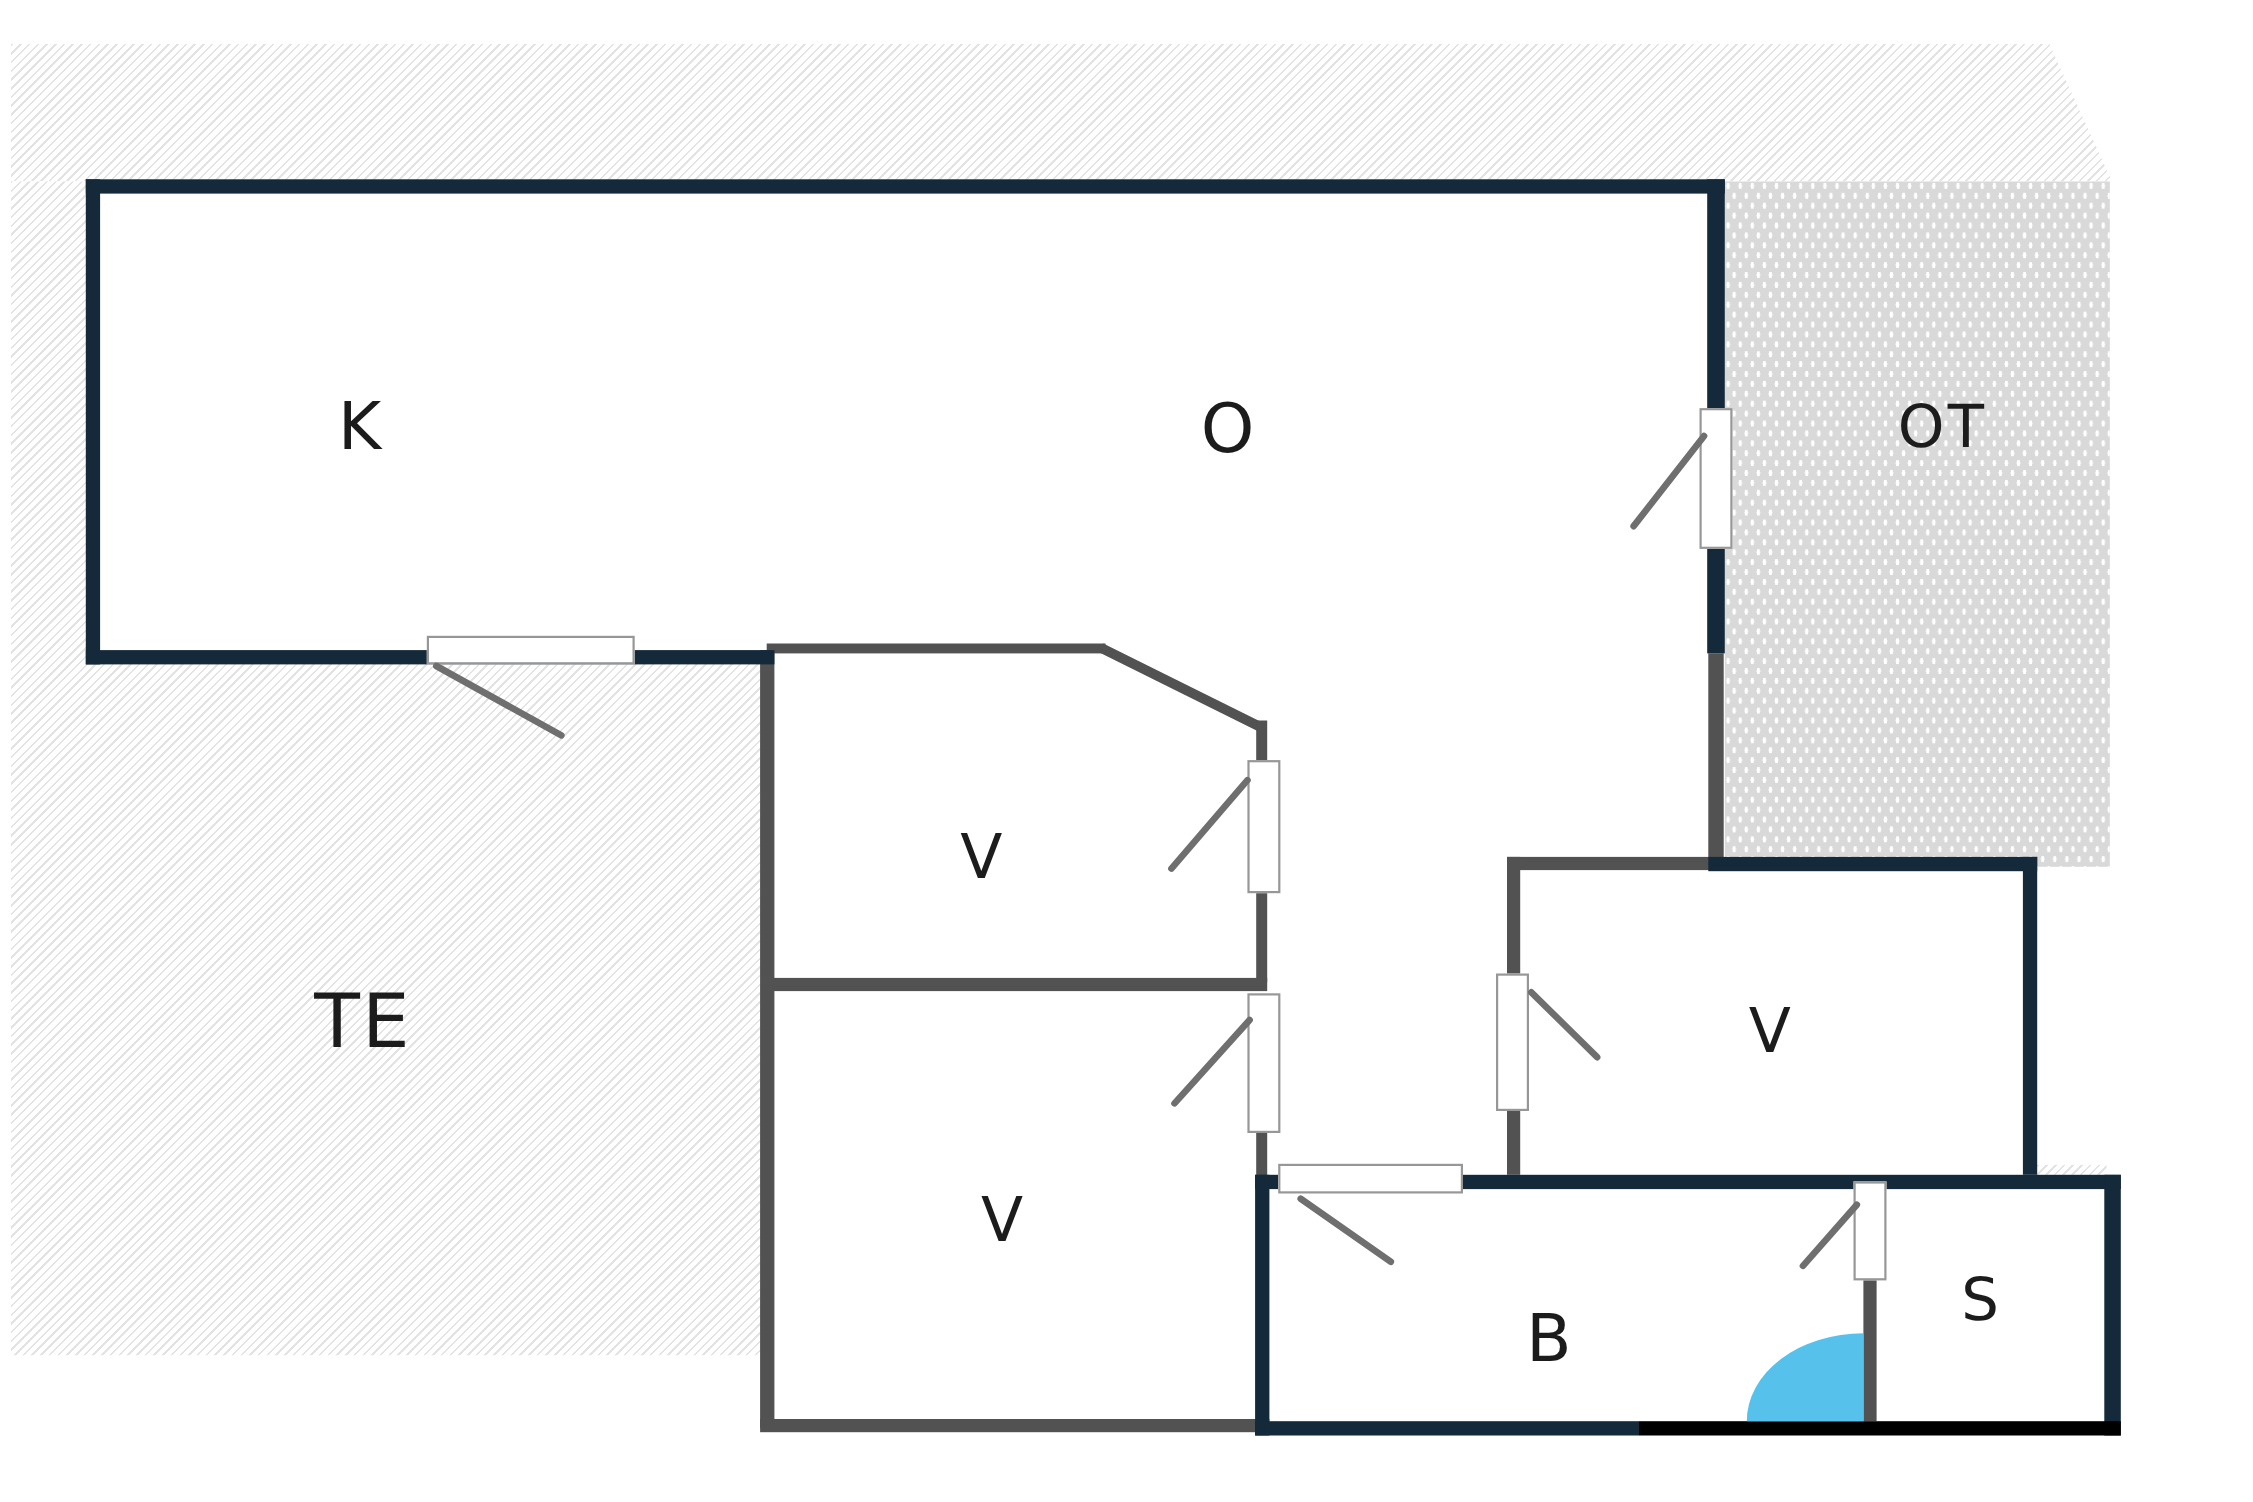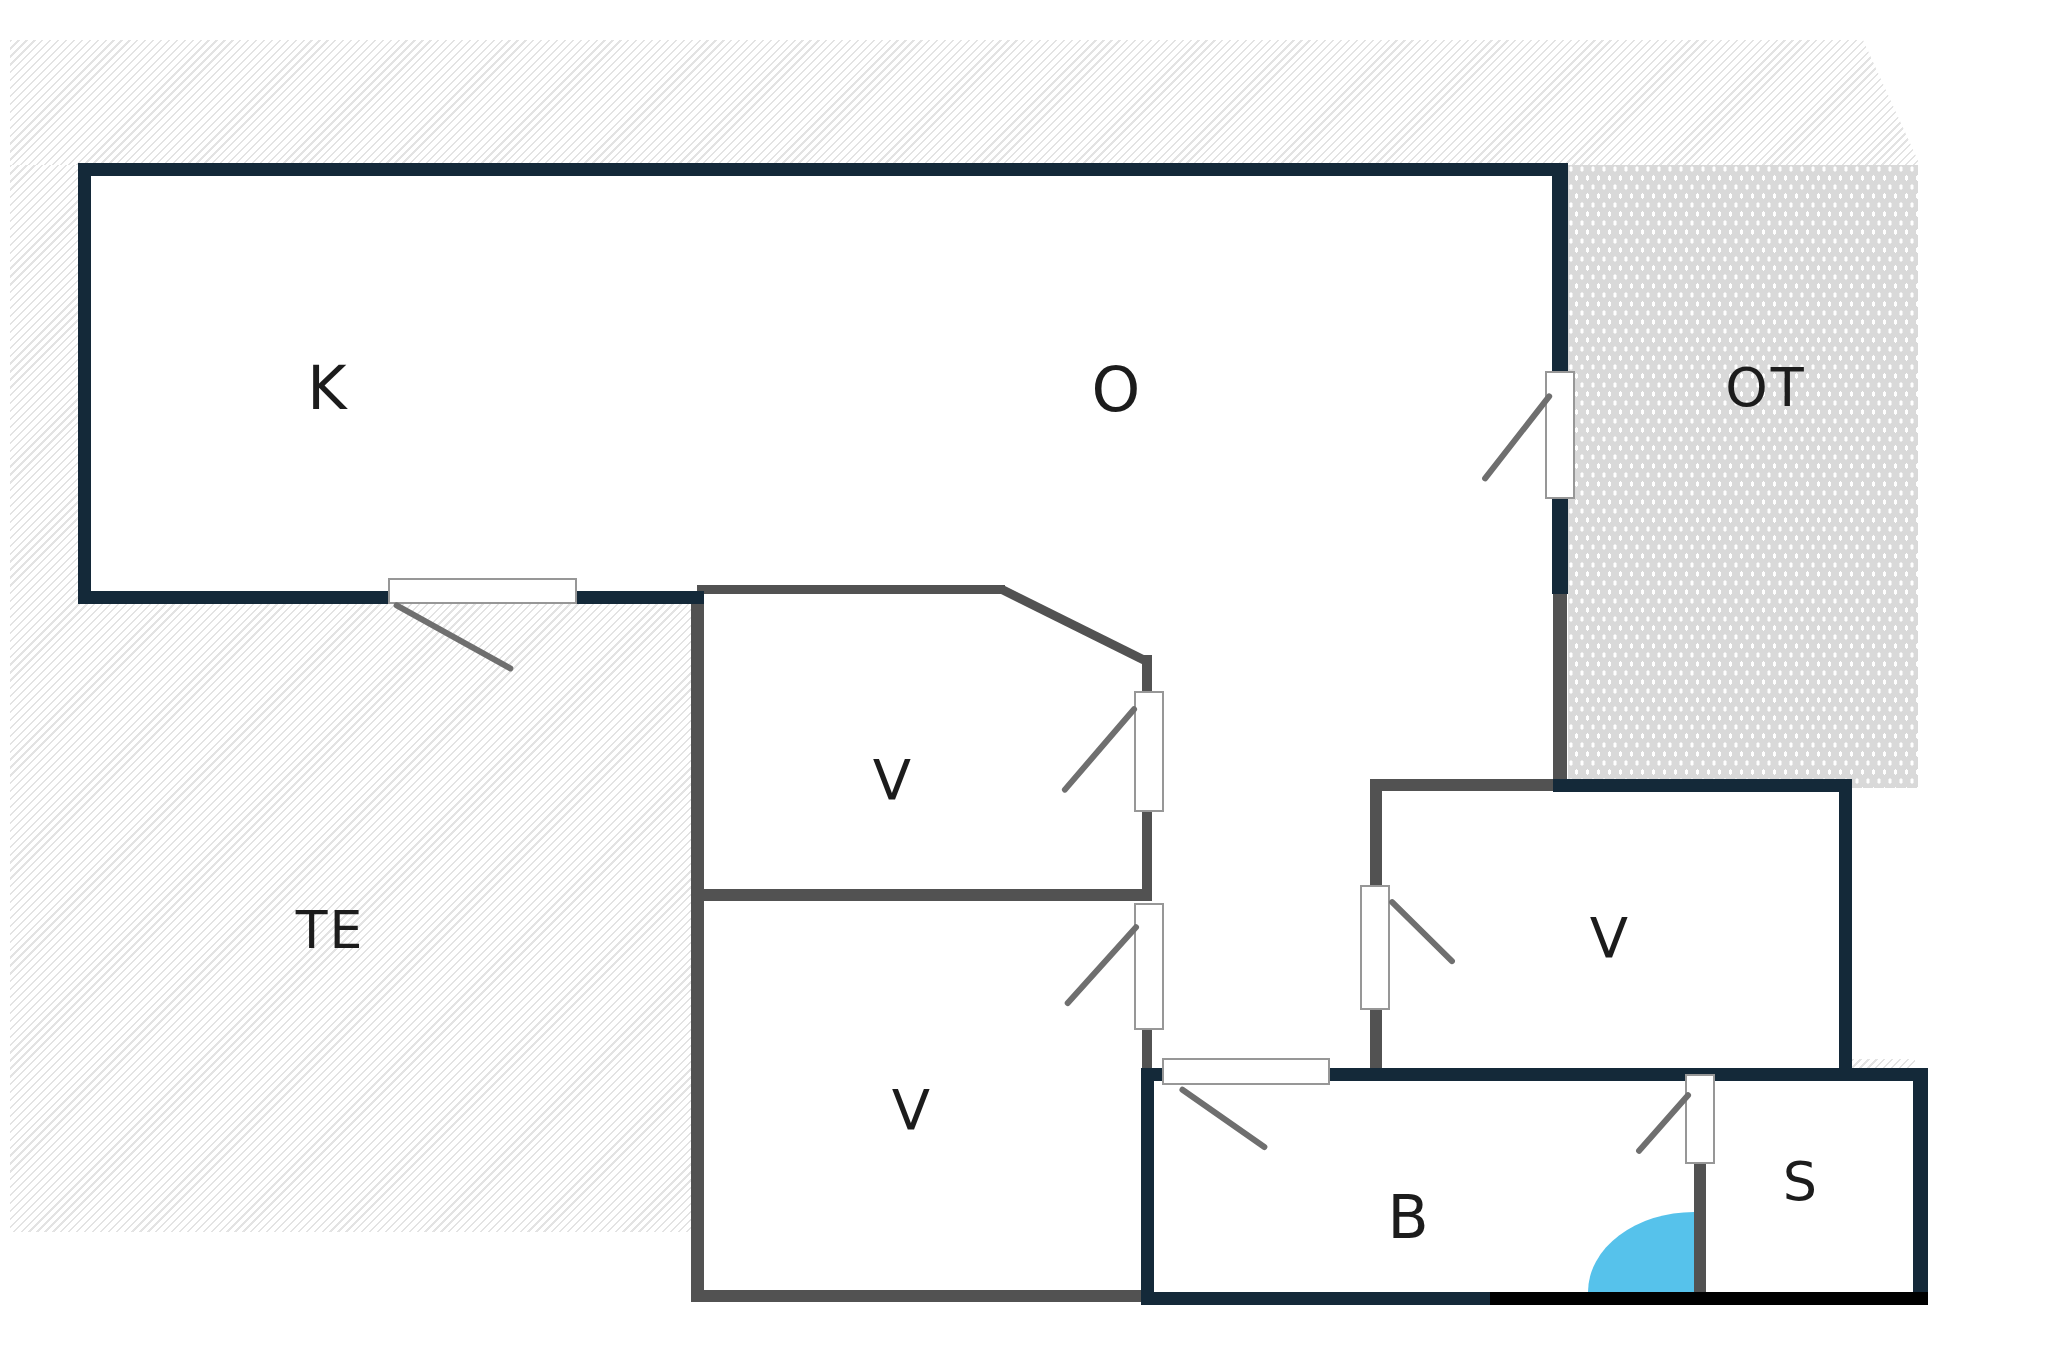--- a/index.html
+++ b/index.html
@@ -89,21 +89,21 @@
   .quarter{
     left:1588px;top:1212px;width:106px;height:80px;
     background:var(--fixture-blue,#56c2eb);
     border-radius:100% 0 0 0 / 100% 0 0 0;
   }
   
   .lbl{color:var(--label-color,#1c1c1c);transform:translate(-50%,-50%);white-space:nowrap;line-height:1;}
   .l-k{left:327px;top:388px;font-size:60px;}
   .l-o{left:1116px;top:390px;font-size:62px;}
   .l-ot{left:1766px;top:340px;font-size:54px;letter-spacing:3px;margin-top:48px;}
-  .l-te{left:330px;top:930px;font-size:52px;letter-spacing:2px;}
+  .l-te{left:330px;top:930px;font-size:68px;letter-spacing:2px;}
   .l-v1{left:892px;top:780px;font-size:56px;}
   .l-v2{left:911px;top:1110px;font-size:56px;}
   .l-v3{left:1609px;top:938px;font-size:56px;}
   .l-b{left:1408px;top:1217px;font-size:60px;}
   .l-s{left:1800px;top:1182px;font-size:54px;}
 </style>
 </head>
 <body>
 
 <div class="plan">

